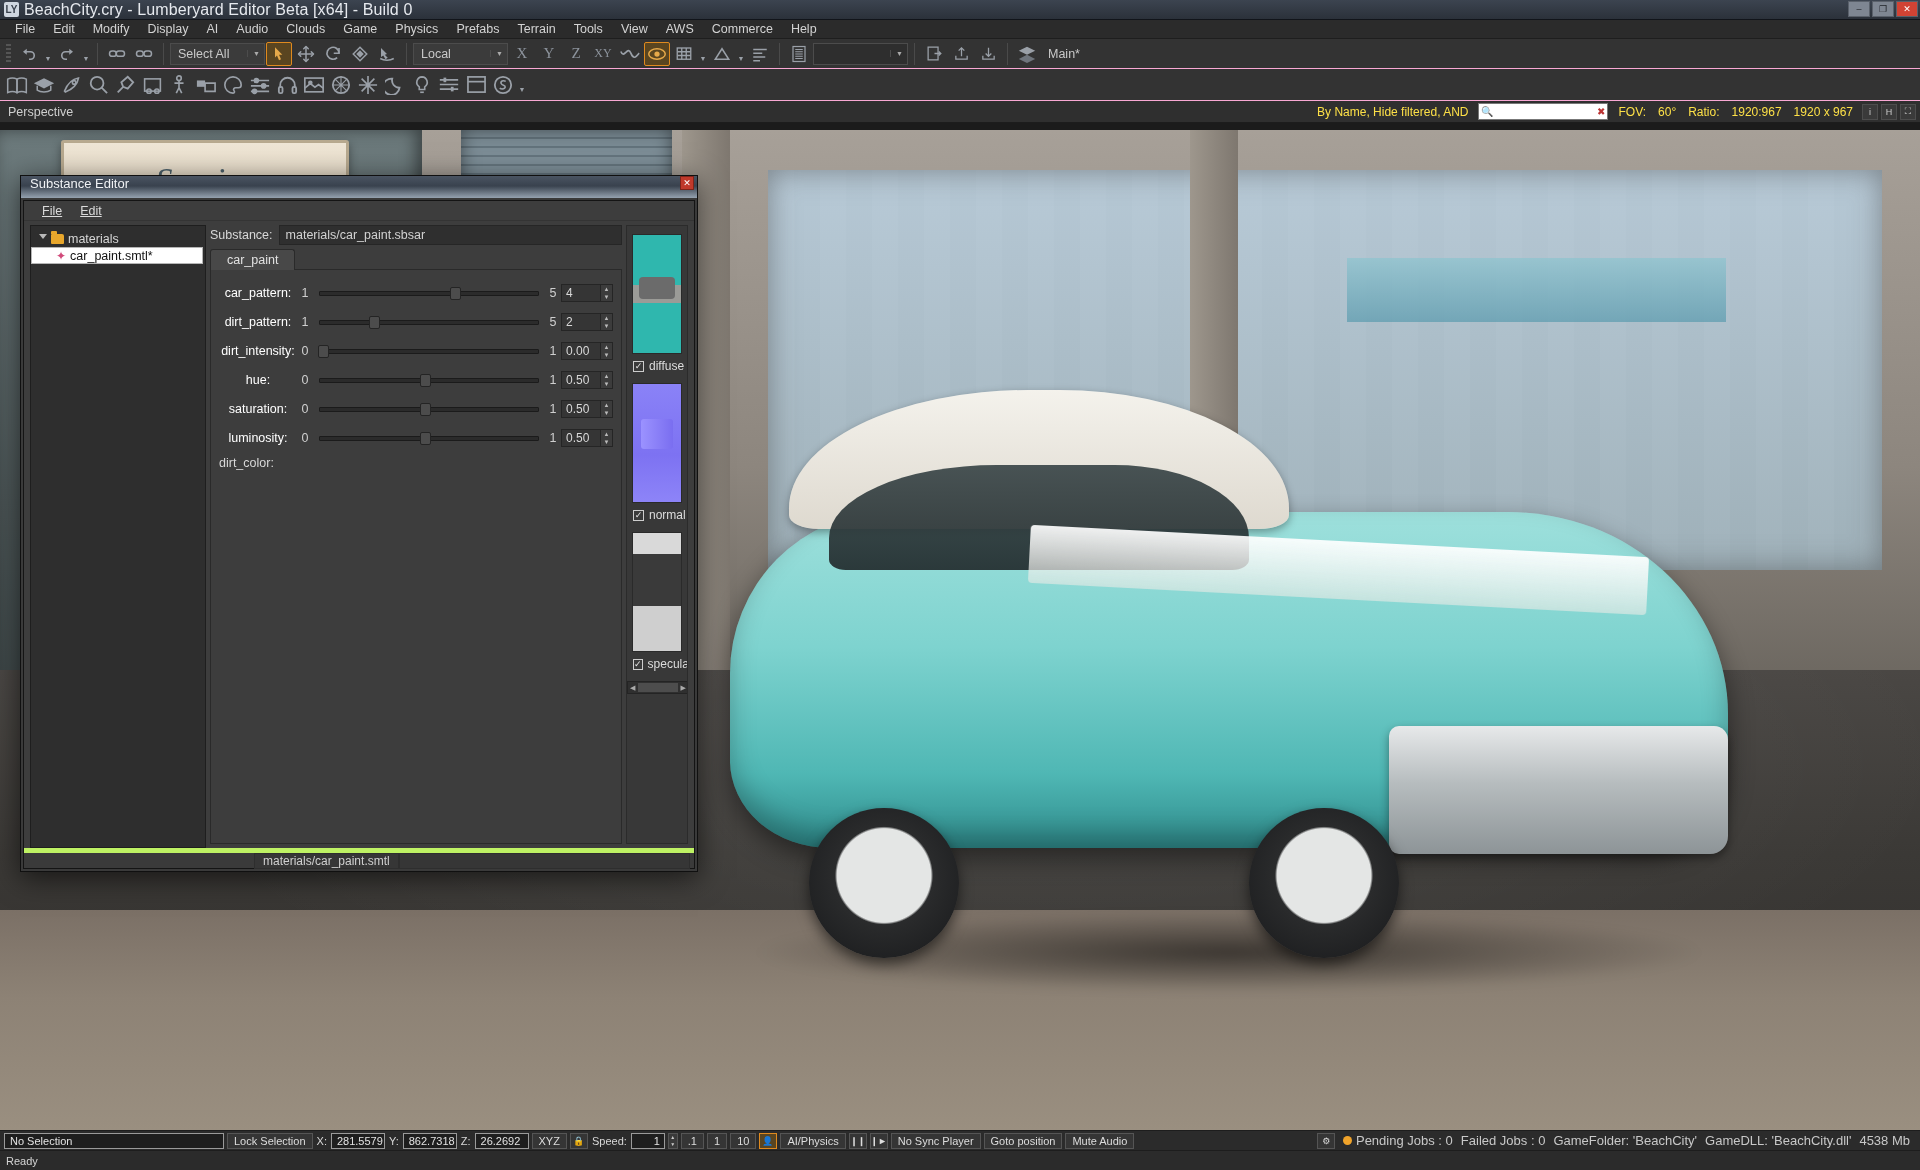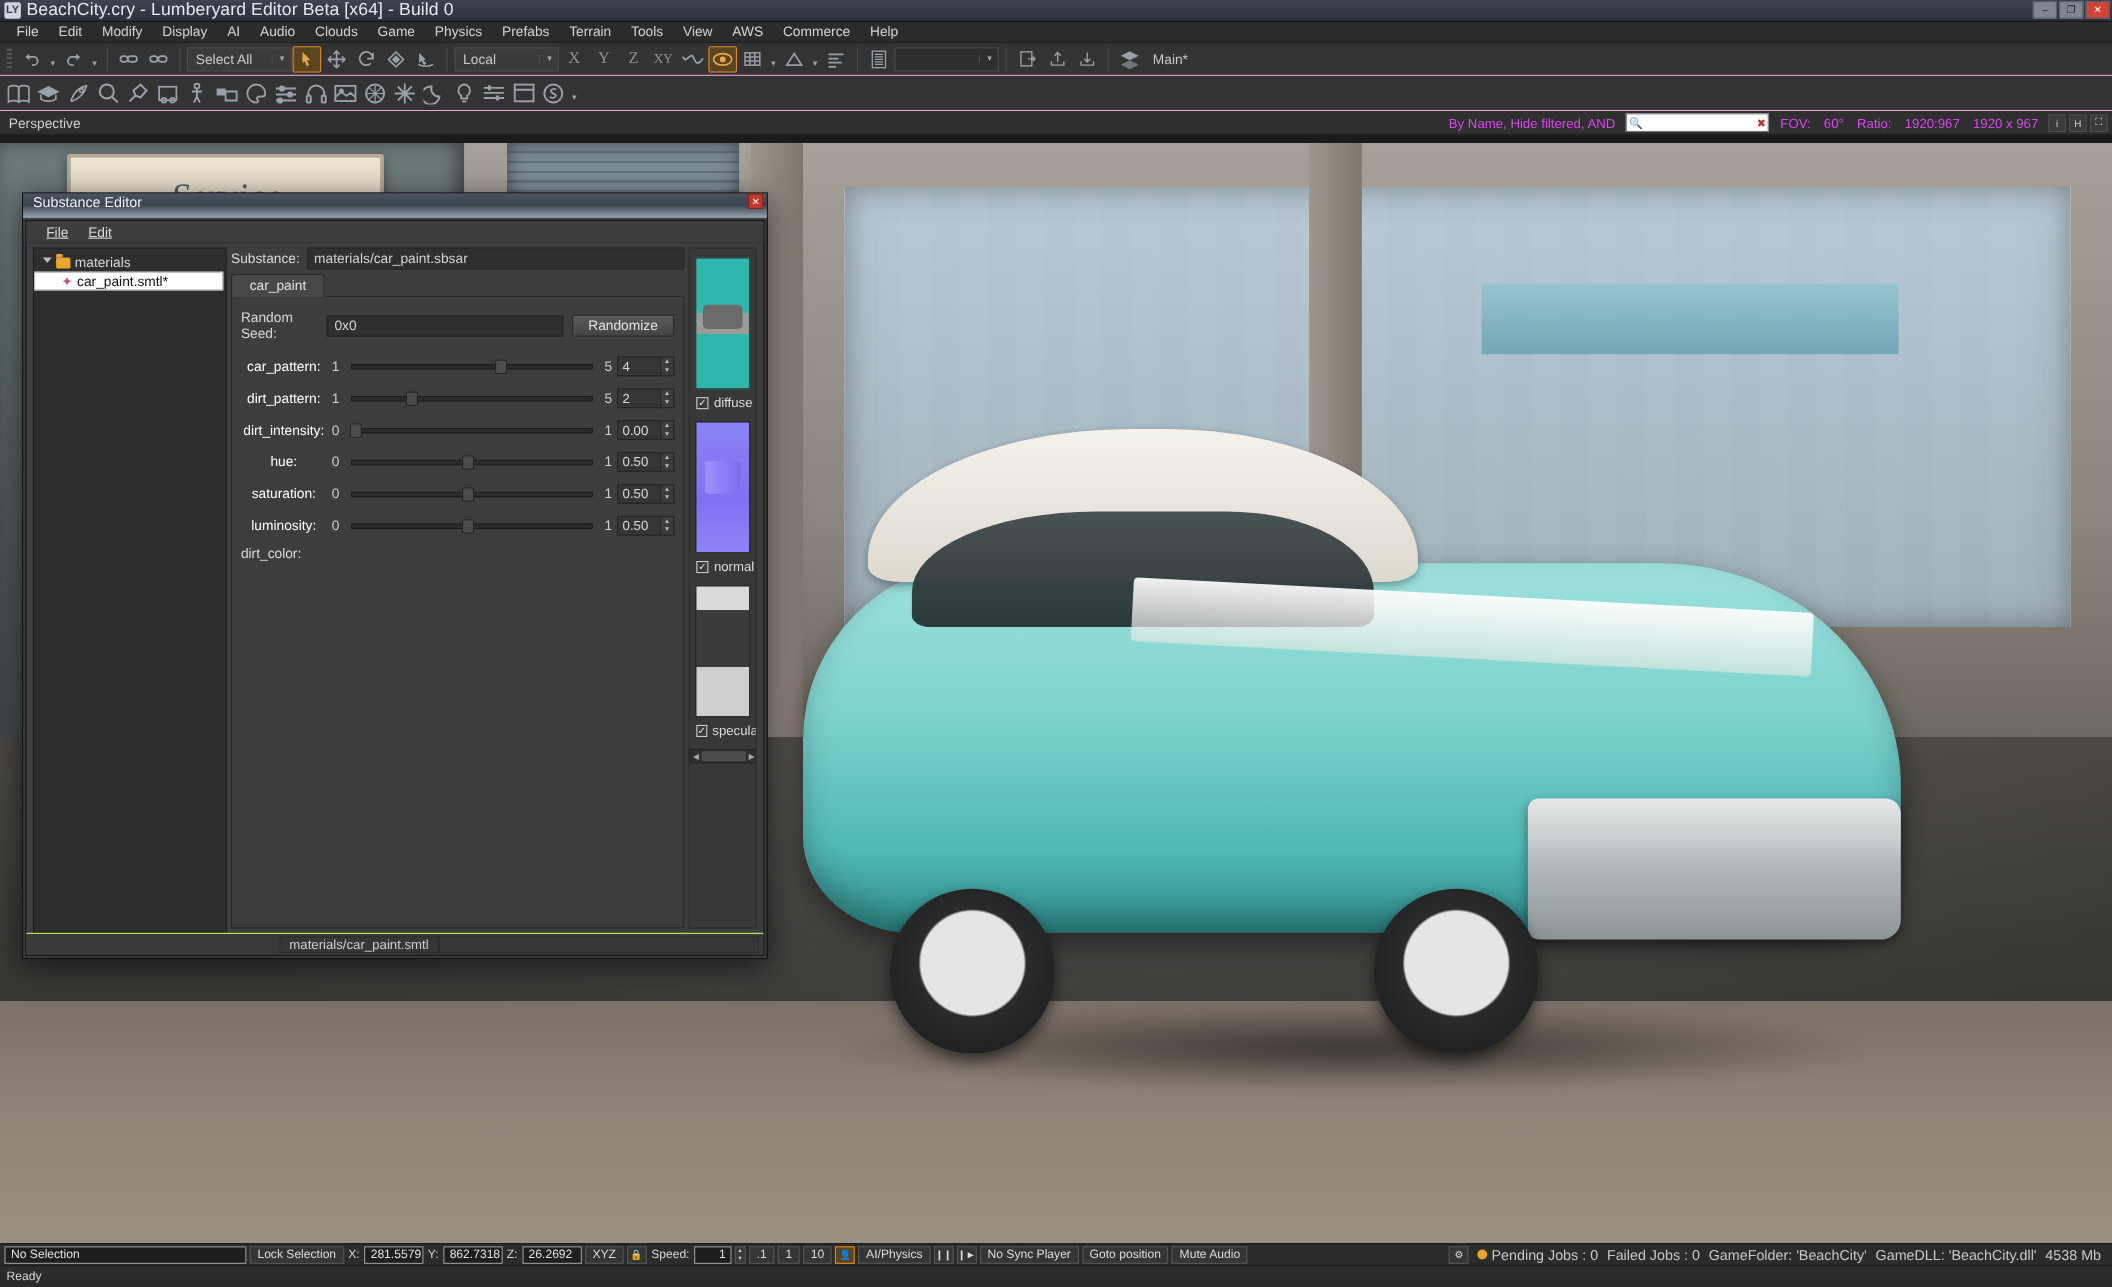--- a/index.html
+++ b/index.html
@@ -76,21 +76,21 @@
   .empty-combo{ width:95px; background:#2e2e2e;}
   .main-combo{ min-width:60px; border:none;background:transparent;}
 
   
   .vp-header{
     height:22px;background:#2f2f2f;display:flex;align-items:center;
     border-bottom:1px solid #1c1c1c; font-size:12.5px;color:#cfcfcf;
     padding-left:8px; justify-content:space-between;
   }
   .vp-header .right{ display:flex;align-items:center;gap:0px; padding-right:4px;}
-  .vp-header .lbl{ color:#d946ef; font-size:12px; padding:0 6px;}
+  .vp-header .lbl{ color:#fde047; font-size:12px; padding:0 6px;}
   .search-box{
     width:130px;height:17px;background:#fff;border:1px solid #777;
     display:flex;align-items:center;justify-content:space-between;
     padding:0 2px; margin:0 4px;
   }
   .search-box .si{ font-size:10px;color:#3b5b8c;}
   .search-box .sx{ font-size:10px;color:#b33;}
   .hdr-ico{
     width:16px;height:16px;margin-left:3px;background:#3a3a3a;border:1px solid #4d4d4d;
     display:flex;align-items:center;justify-content:center;font-size:9px;color:#ccc;
@@ -368,21 +368,21 @@
   }
   .chk-lbl{ font-size:12px;color:#dcdcdc;}
   .hscroll{
     width:62px;height:13px;margin-left:auto;margin-right:0;
     background:#2f2f2f;border:1px solid #242424;display:flex;align-items:center;
     justify-content:space-between;
   }
   .hscroll .arw{ font-size:7px;color:#aaa;padding:0 2px;}
   .hscroll .thumbbar{ flex:1;height:9px;background:#4d4d4d;margin:0 1px;}
   .dlg-status{
-    height:20px;background:#3a3a3a;border-top:1px solid #bef264;
+    height:20px;background:#3a3a3a;border-top:5px solid #bef264;
     display:flex;align-items:center;
   }
   .status-cell{
     height:16px;display:flex;align-items:center;padding:0 8px;
     font-size:12px;color:#d0d0d0;border:1px solid #2e2e2e;background:#363636;
     margin-left:230px;
   }
   .status-cell2{ flex:1;height:16px;border:1px solid #2e2e2e;background:#363636;margin-right:4px;}
 
   
@@ -812,25 +812,20 @@
             <span>Substance:</span>
             <span class="subst-val">materials/car_paint.sbsar</span>
           </div>
 
           <div class="tabstrip">
             <div class="tab">car_paint</div>
             <div class="tab-filler"></div>
           </div>
 
           <div class="param-panel">
-            <div class="seed-row">
-              <span style="width:78px;font-size:12.5px;color:#d8d8d8">Random Seed:</span>
-              <span class="seed-val">0x0</span>
-              <div class="btn">Randomize</div>
-            </div>
 
             <div id="param-rows">
                 <div class="prow">
                   <div class="plabel">car_pattern:</div>
                   <div class="pmin">1</div>
                   <div class="slider">
                     <div class="track"></div>
                     <div class="handle" style="left: calc(62% - 5px);"></div>
                   </div>
                   <div class="pmax">5</div>

